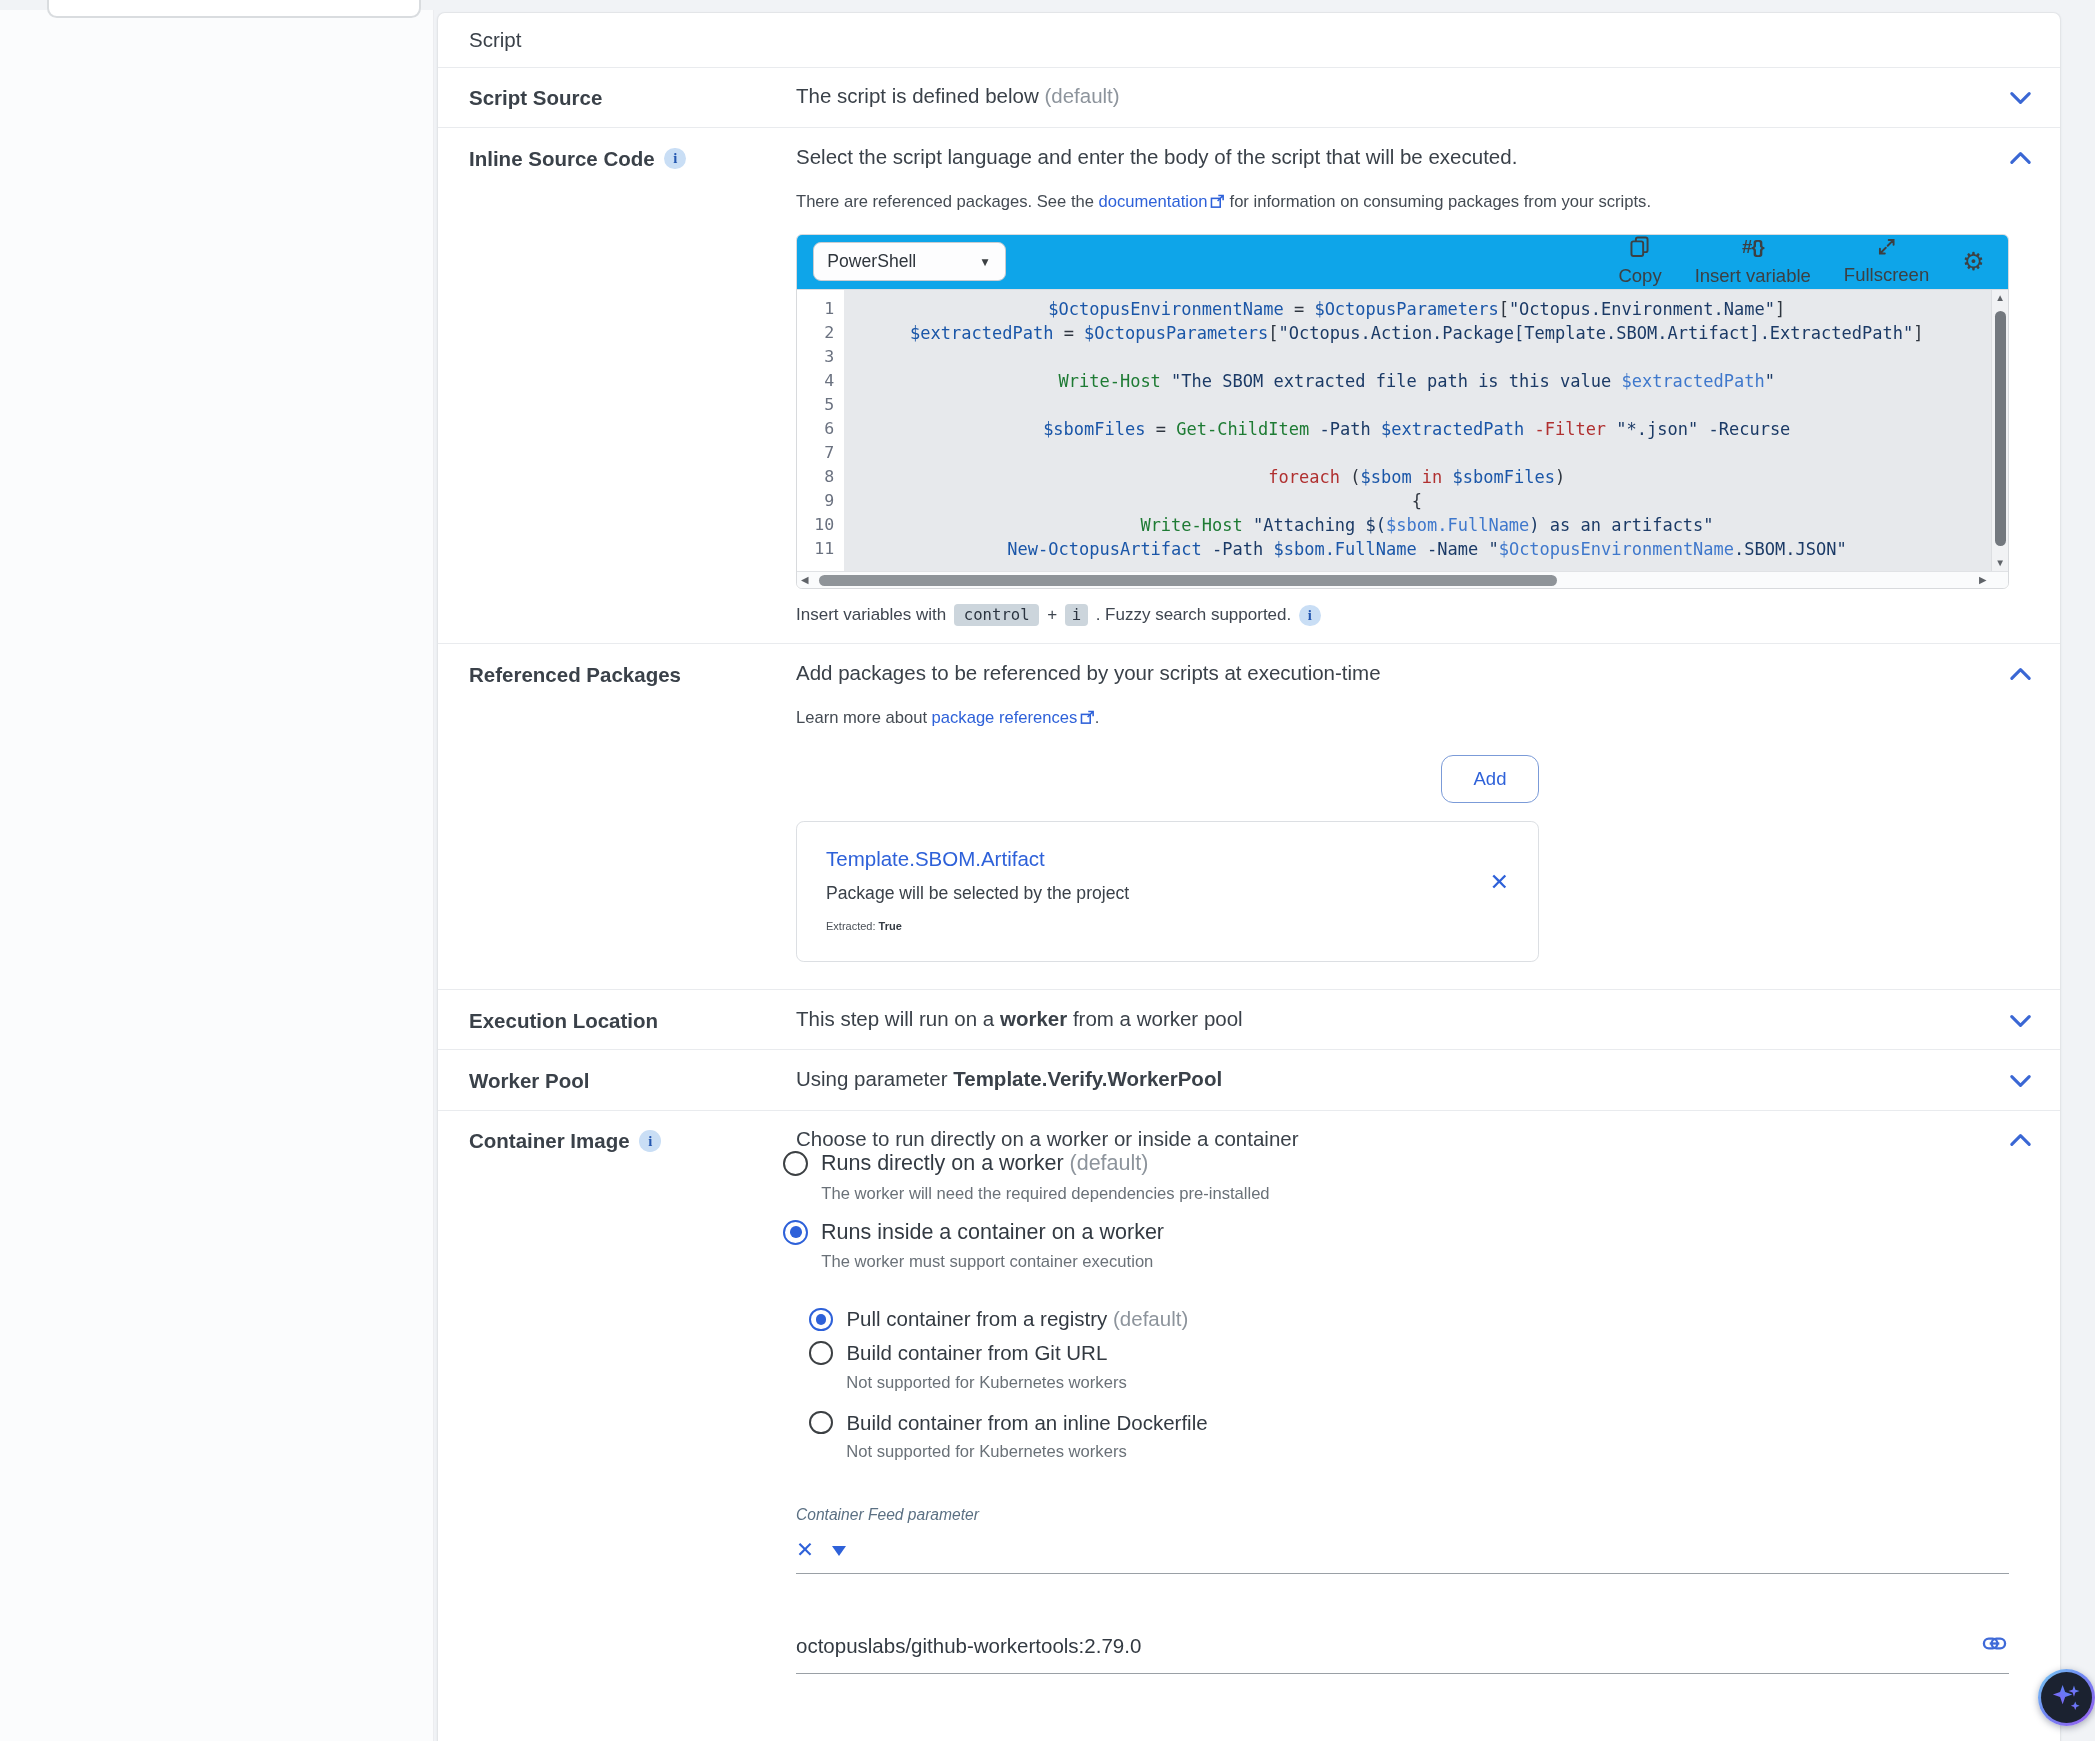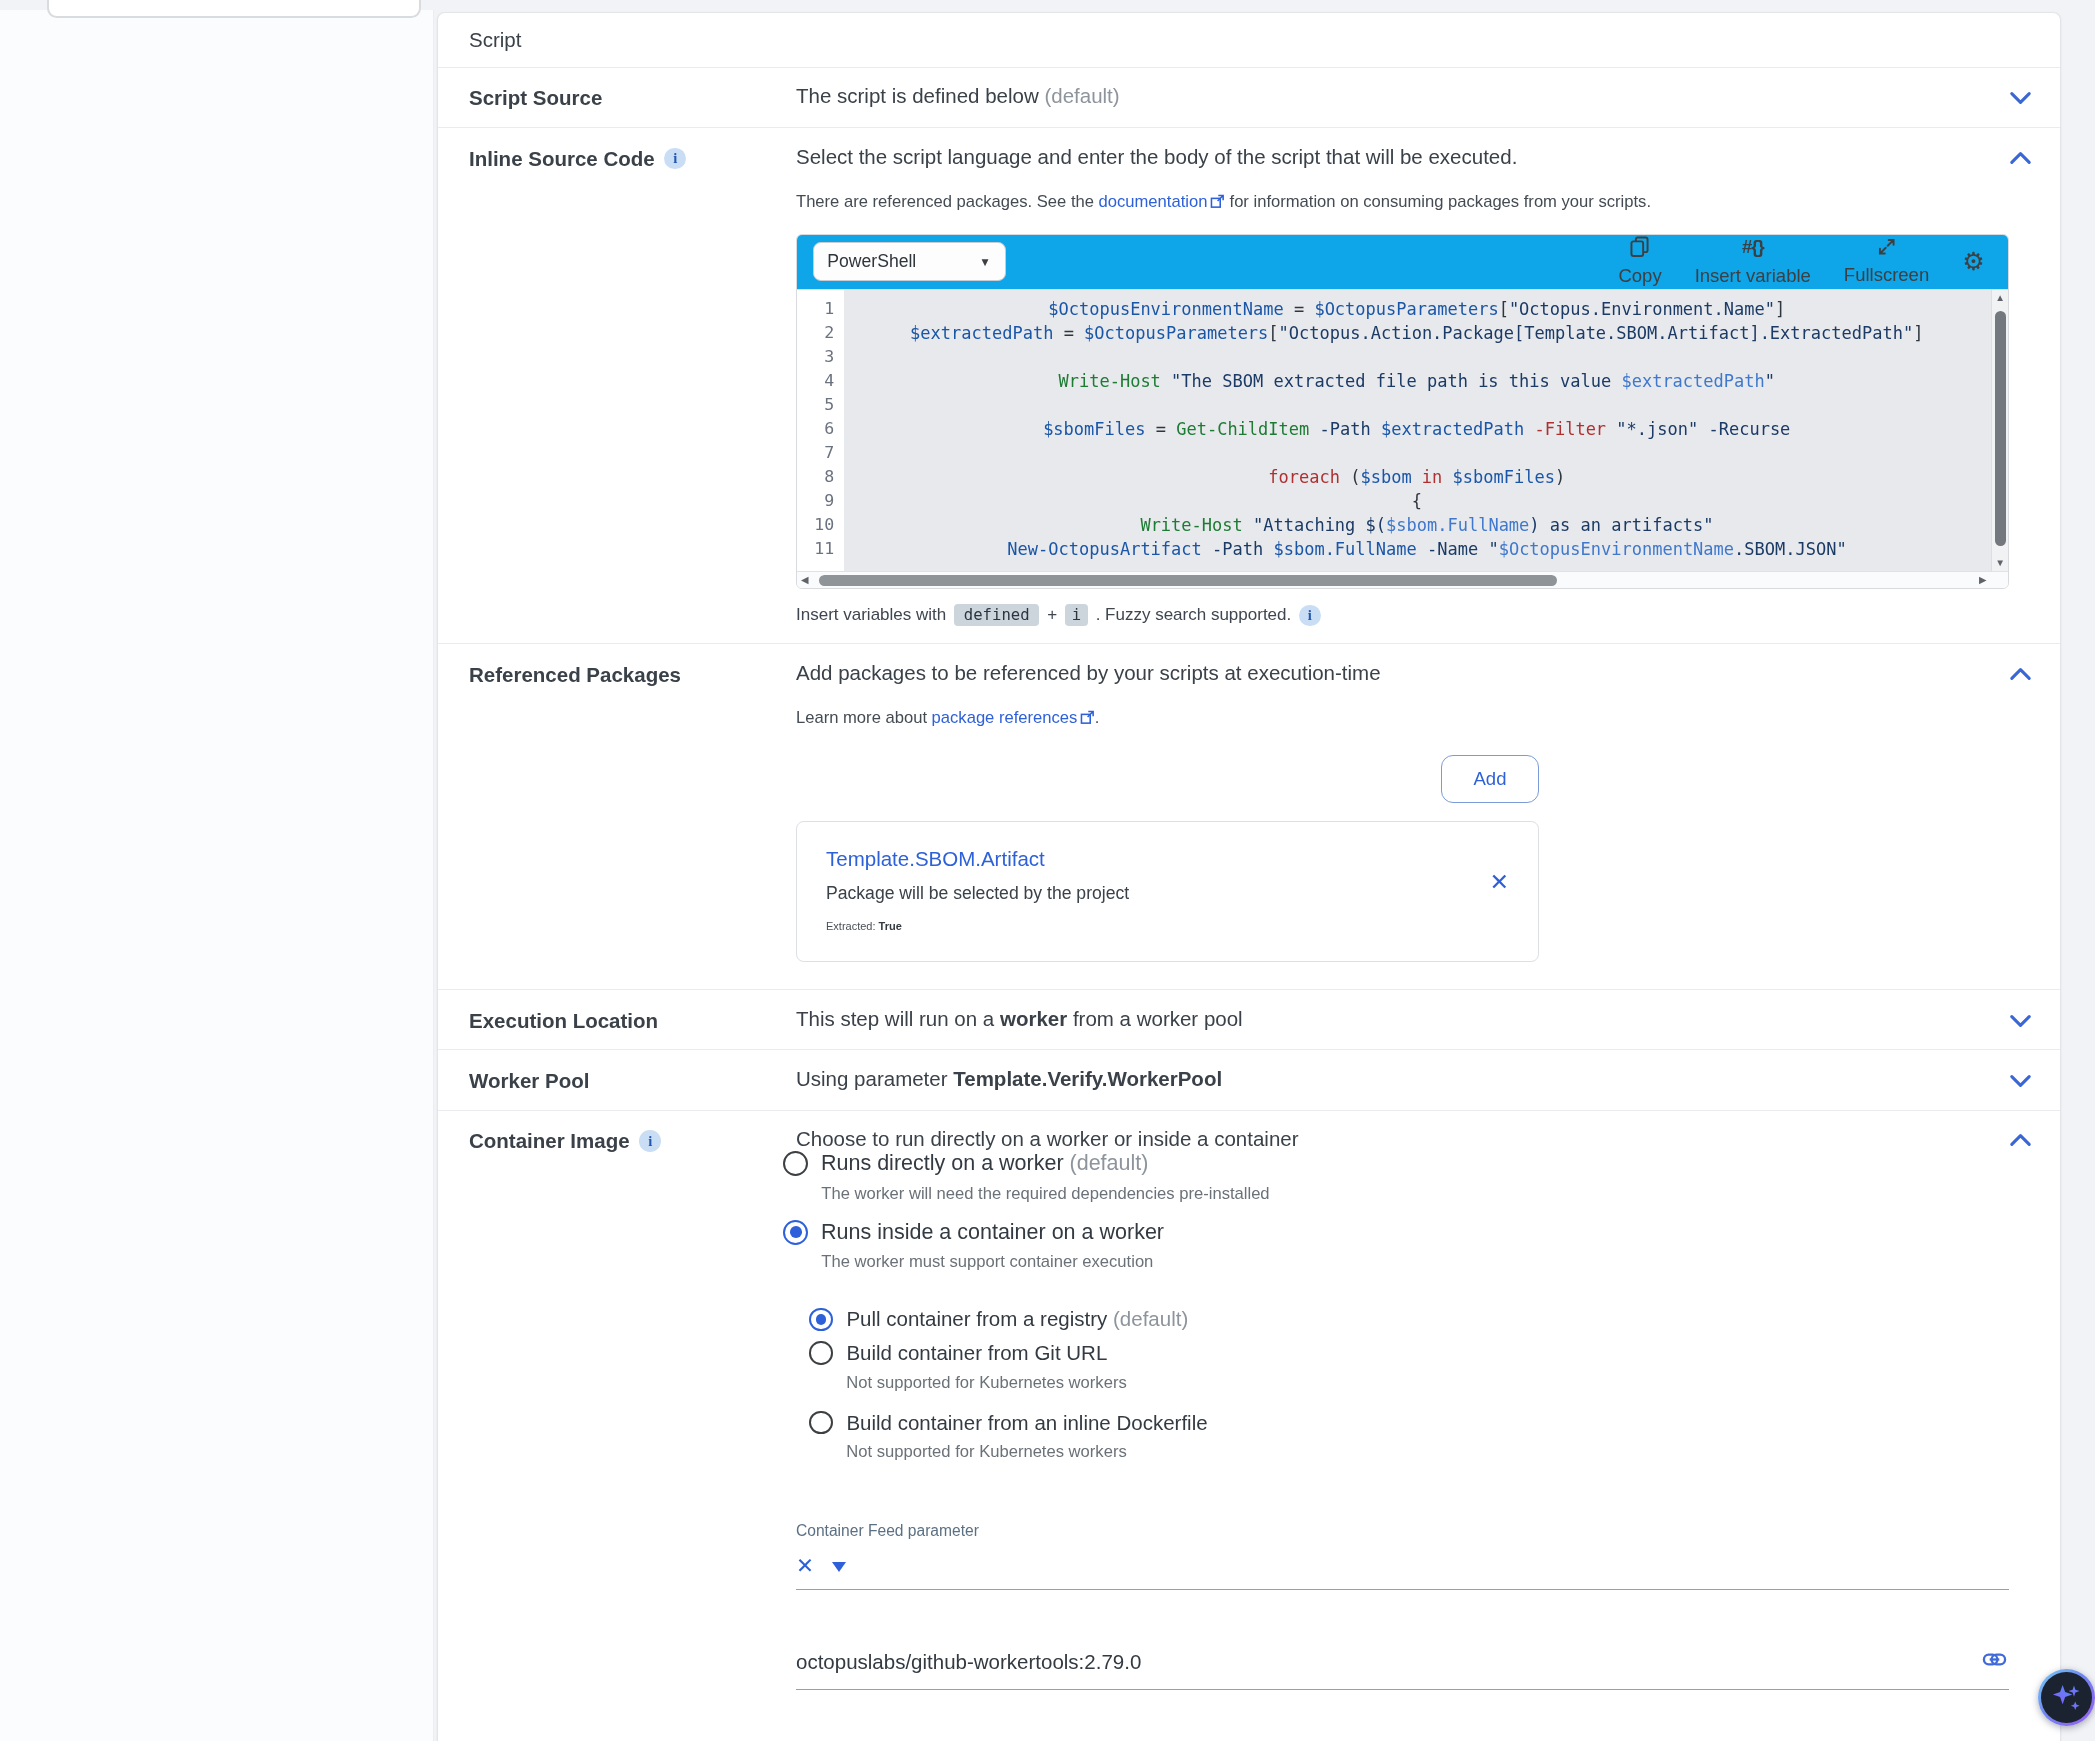--- a/index.html
+++ b/index.html
@@ -139,21 +139,21 @@
   .radio-row.selected .radio-outer::after {
     content:""; width:11.7px; height:11.7px; border-radius:50%; background:#2e61d9;
   }
   .radio-hint { margin-left:38px; font-size:16.6px; color:#6a7178; margin-top:7.8px; }
   .radio-sub { margin-left:26px; margin-top:35px; }
   .radio-sub .radio-outer { width:23.4px; height:23.4px; border-width:2.9px; }
   .radio-sub .radio-row { font-size:20.5px; gap:13.7px; }
   .radio-sub .radio-row.selected .radio-outer::after { width:10.7px; height:10.7px; }
   .radio-sub .radio-hint { margin-left:37px; } .gap16 { height:15.6px; } .gap10 { height:9.8px; } .gap18 { height:17.6px; }
   
-  .feed-label { margin-top:60px; font-size:15.6px; color:#5b7083; }
+  .feed-label { margin-top:44px; font-size:15.6px; color:#5b7083;font-style:italic; }
   .input-line {
     display:flex; align-items:center; border-bottom:1px solid #9aa0a6;
     padding:9.8px 2px 11.7px 0; margin-top:5.9px;
   }
   .input-value { flex:1; font-size:20.5px; color:#333a42; }
   .blue-x { color:#2e61d9; font-size:21.5px; line-height:1; cursor:pointer; }
   .blue-caret { width:0; height:0; border-left:7.8px solid transparent; border-right:7.8px solid transparent; border-top:10.7px solid #2e61d9; margin-left:17.6px; cursor:pointer; }
   .image-line { margin-top:47px; }
   
   .chain-icon { margin-left:15.6px; cursor:pointer; flex:none; }
@@ -255,21 +255,21 @@
         </div>
         <div class="hscroll">
           <span class="arr-l">◀</span>
           <div class="hthumb"></div>
           <span class="arr-r">▶</span>
         </div>
       </div>
 
       <div class="hint-line">
         <span>Insert variables with</span>
-        <span class="kbd">defined</span>
+        <span class="kbd">control</span>
         <span>+</span>
         <span class="kbd small">i</span>
         <span>.  Fuzzy search supported.</span>
         <span class="info-icon">i</span>
       </div>
     </div>
     <svg class="chevron" viewBox="0 0 34 30">
         <polyline points="8,19 17,10 26,19" fill="none" stroke="#3a67d4" stroke-width="3.2" stroke-linecap="round" stroke-linejoin="round"></polyline>
       </svg>
   </div>

